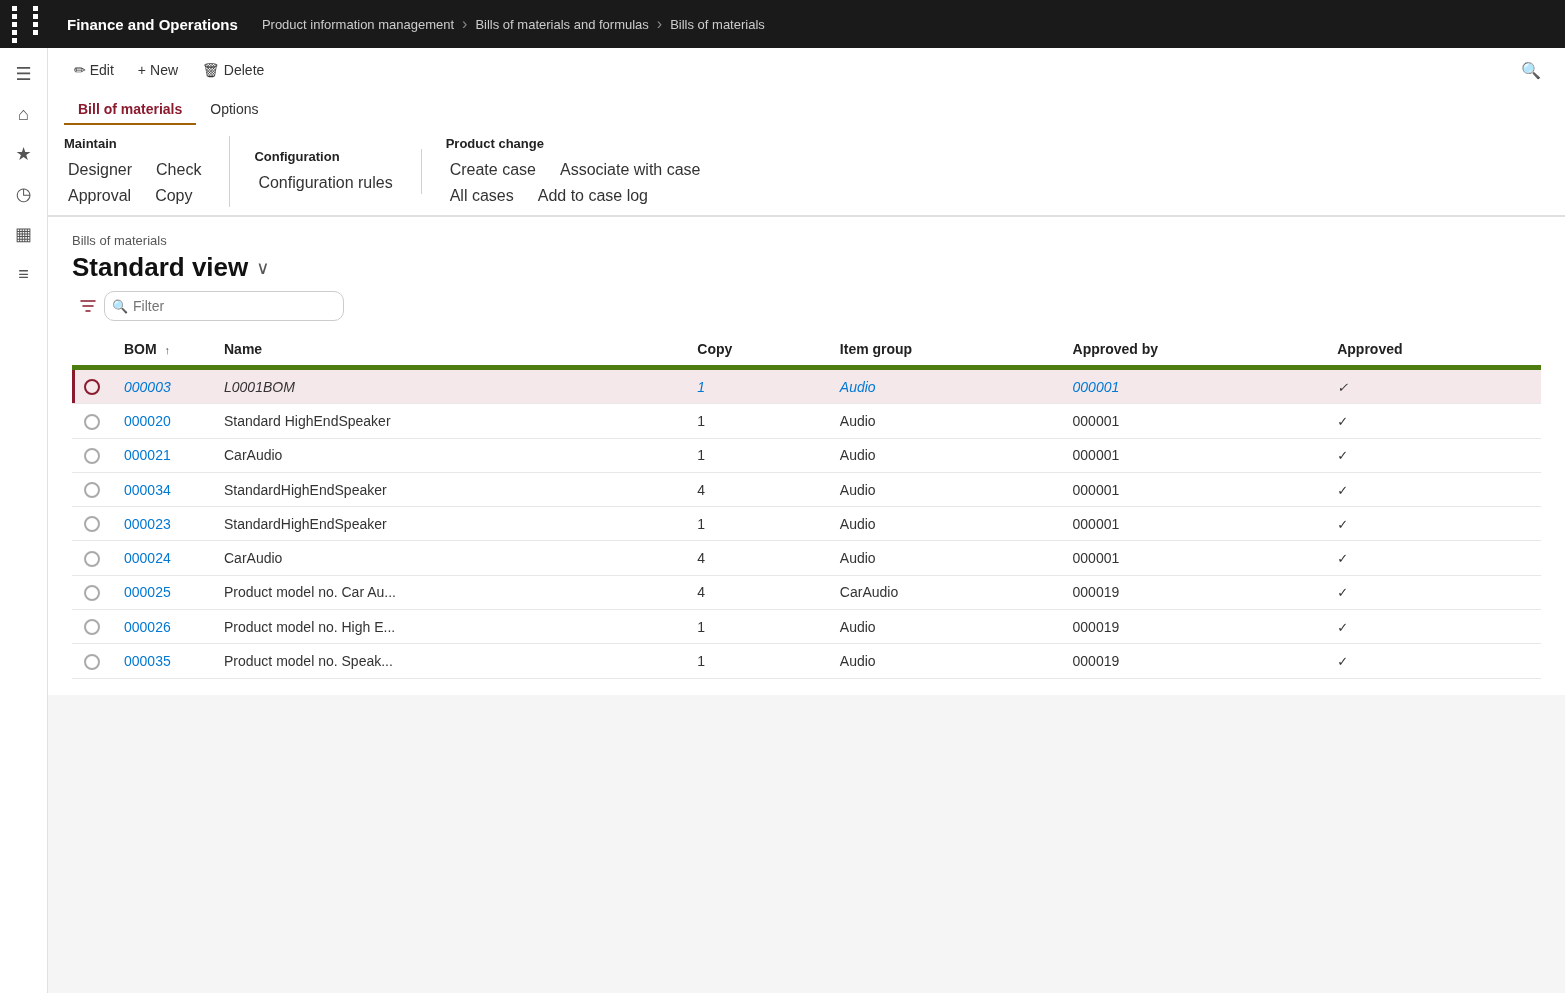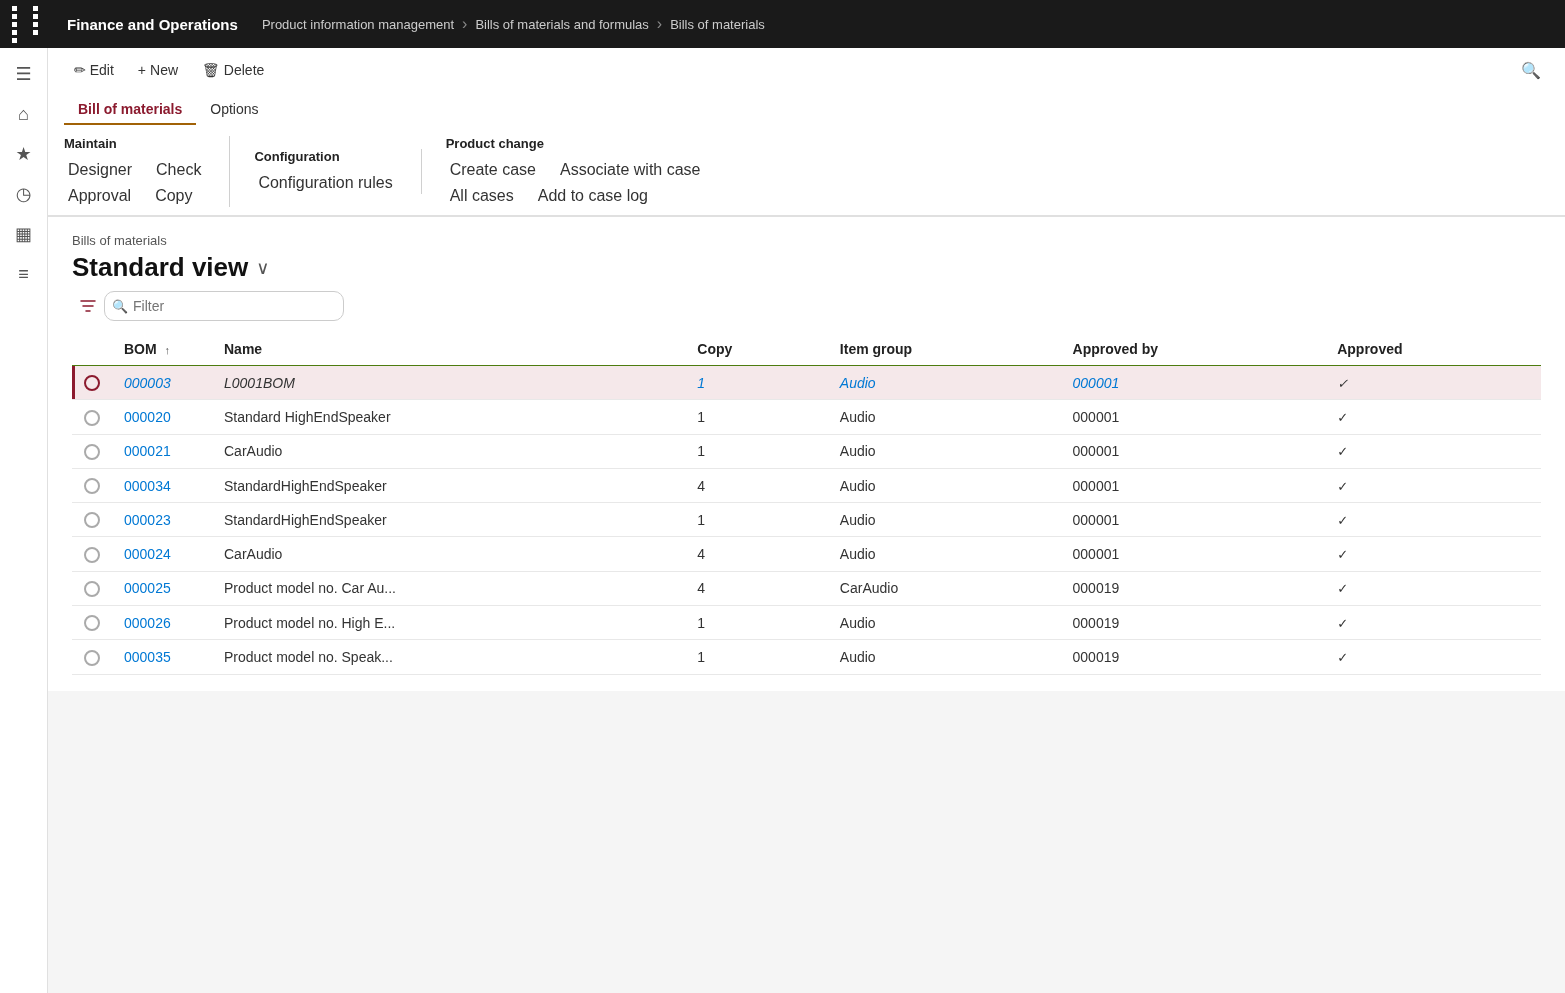--- a/index.html
+++ b/index.html
@@ -245,21 +245,21 @@
     
     .data-table {
       width: 100%;
       border-collapse: collapse;
       font-size: 14px;
     }
     .data-table th {
       text-align: left;
       font-weight: 700;
       padding: 8px 12px;
-      border-bottom: 1px solid #4d7c0f;
+      border-bottom: 5px solid #4d7c0f;
       color: #222;
       white-space: nowrap;
       cursor: pointer;
       user-select: none;
     }
     .data-table td {
       padding: 8px 12px;
       border-bottom: 1px solid #e8e8e8;
       white-space: nowrap;
     }

